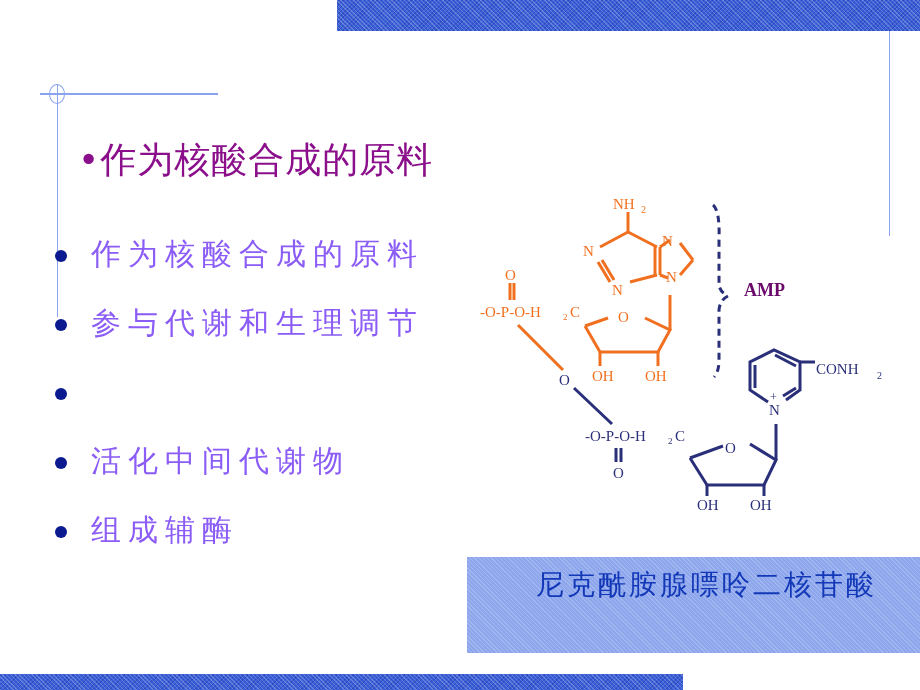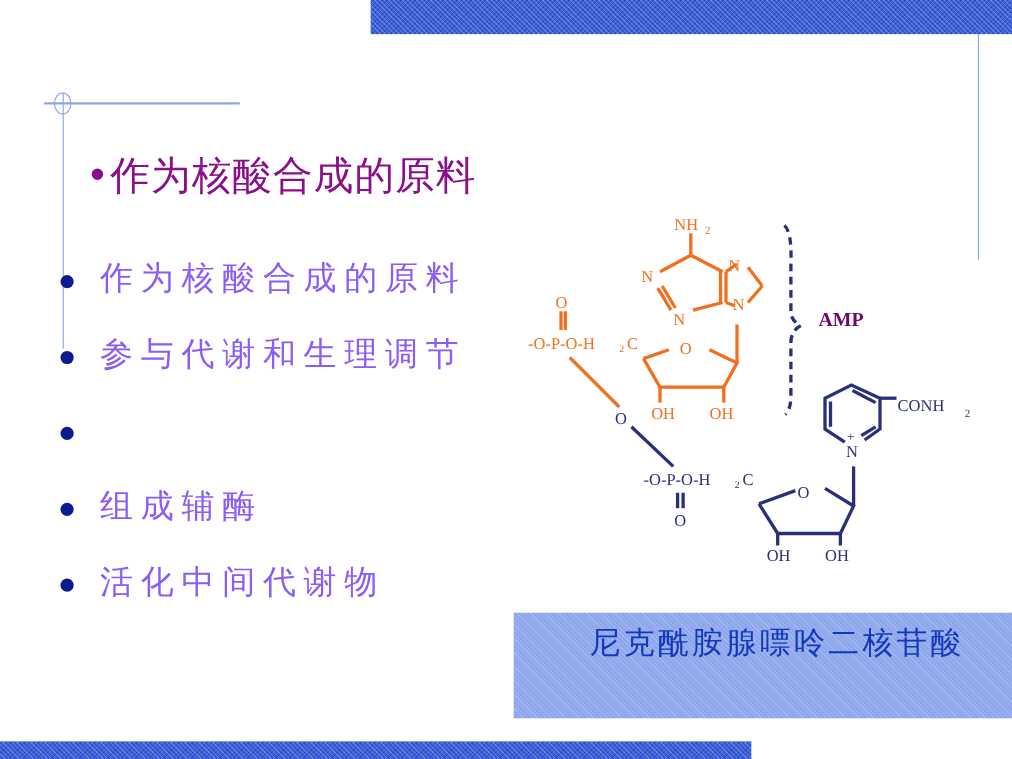--- a/index.html
+++ b/index.html
@@ -54,25 +54,25 @@
     </li>
   <li>
       <span class="dot"></span>
       <span class="txt">参与代谢和生理调节</span>
     </li>
   <li>
       <span class="dot"></span>
     </li>
   <li>
       <span class="dot"></span>
-      <span class="txt">组成辅酶</span>
+      <span class="txt">活化中间代谢物</span>
     </li>
   <li>
       <span class="dot"></span>
-      <span class="txt">活化中间代谢物</span>
+      <span class="txt">组成辅酶</span>
     </li>
 </ul>
 
 <svg class="mol" viewBox="470 185 450 340">
 
   <g stroke="#f07020" stroke-width="3" fill="none">
 
     <line x1="628" y1="212" x2="628" y2="232"></line>
     <line x1="628" y1="232" x2="600" y2="247"></line>
     <line x1="628" y1="232" x2="657" y2="247"></line>

